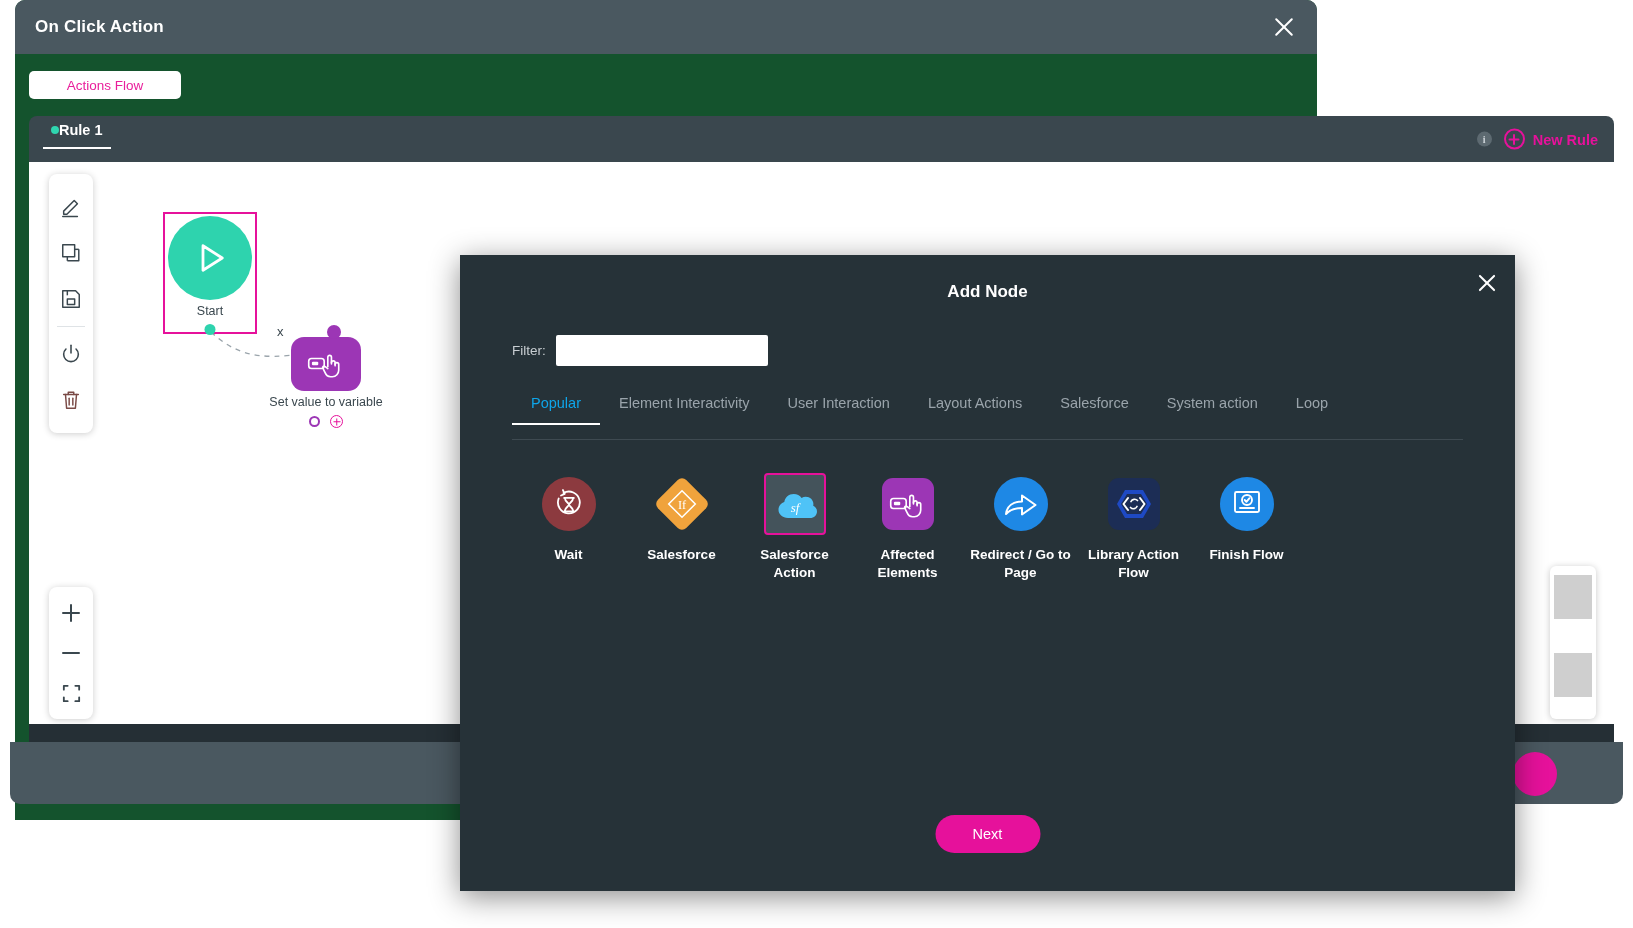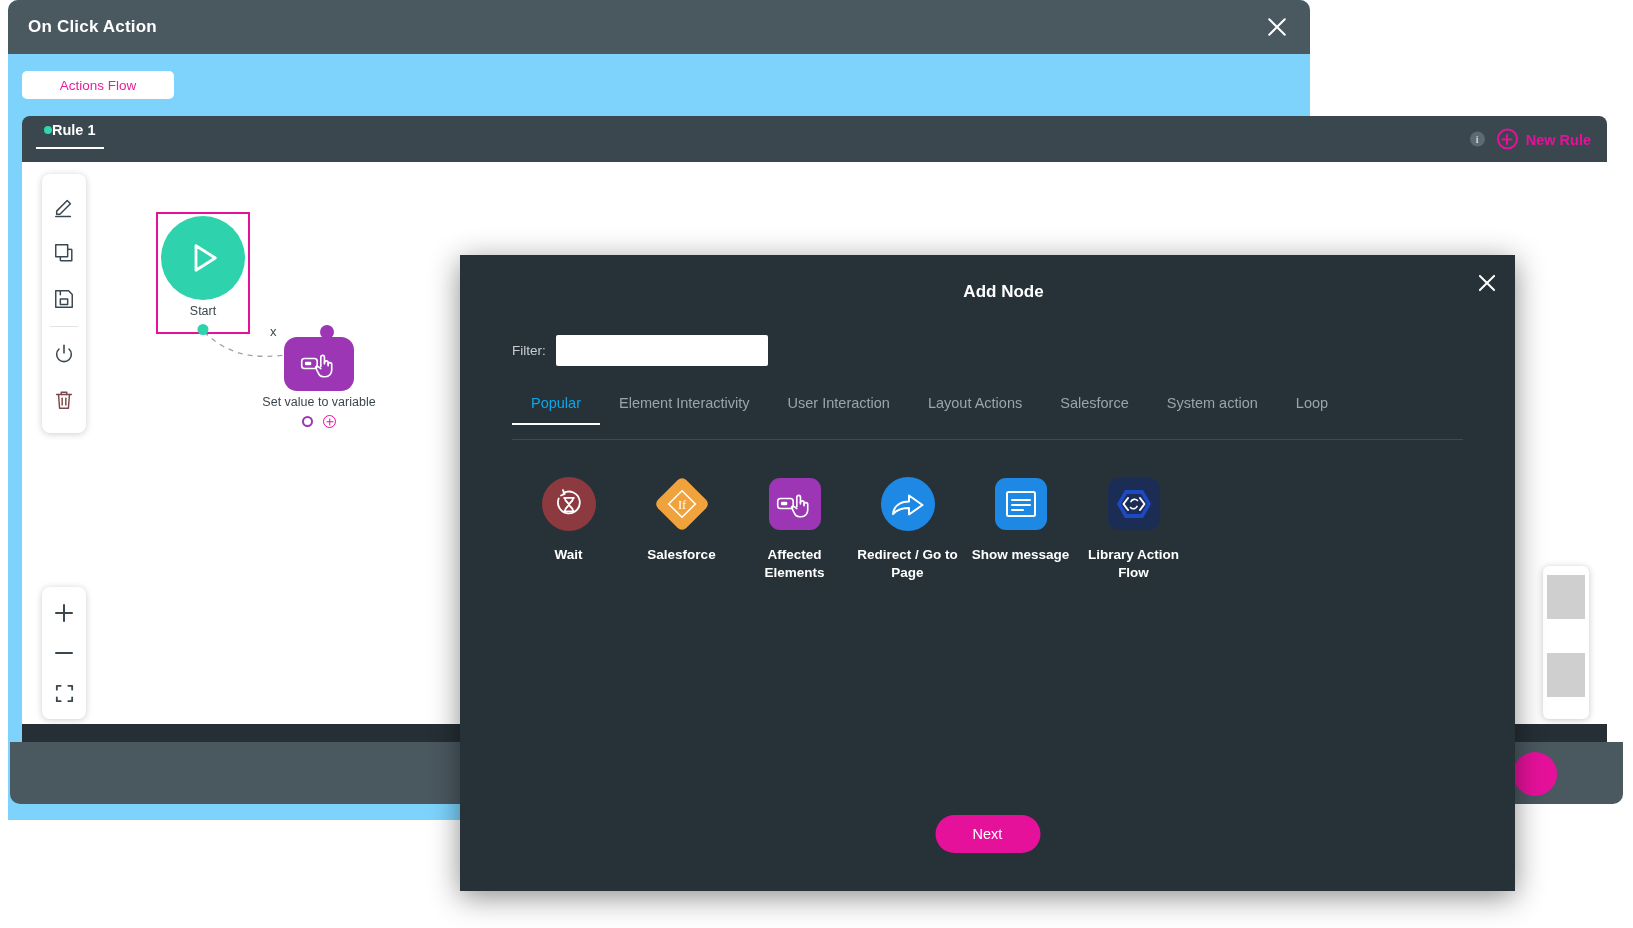--- a/index.html
+++ b/index.html
@@ -6,23 +6,23 @@
   html, body {
     width: 1633px; height: 928px;
     background: #ffffff;
     font-family: "Liberation Sans", sans-serif;
     overflow: hidden;
   }
 
   
   .window {
     position: absolute;
-    left: 8px; top: 0px;
+    left: 15px; top: 0px;
     width: 1302px; height: 820px;
-    background: #7dd3fc;
+    background: #14532d;
     border-radius: 10px 10px 0 0;
   }
   .titlebar {
     position: absolute; left: 0; top: 0;
     width: 100%; height: 54px;
     background: #4a5860;
     border-radius: 10px 10px 0 0;
     display: flex; align-items: center;
   }
   .titlebar-title {
@@ -243,21 +243,21 @@
     background: #263238;
     box-shadow: 0 6px 28px rgba(0,0,0,.45);
   }
   .modal-close {
     position: absolute; right: 16px; top: 16px;
     width: 24px; height: 24px; cursor: pointer;
   }
   .modal-close .xglyph::before,
   .modal-close .xglyph::after { height: 22px; }
   .modal-title {
-    position: absolute; left: 16px; top: 27px;
+    position: absolute; left: 0; top: 27px;
     width: 100%; text-align: center;
     color: #ffffff; font-size: 17px; font-weight: bold;
   }
   .filter-row {
     position: absolute; left: 52px; top: 80px;
     display: flex; align-items: center; gap: 10px;
   }
   .filter-label { color: #c8ced2; font-size: 13.5px; }
   .filter-input {
     width: 212px; height: 31px;
@@ -523,20 +523,31 @@
             <svg width="38" height="38" viewBox="0 0 40 40" fill="none">
               <polygon points="20,6 34,20 20,34 6,20" stroke="#ffffff" stroke-width="1.6" fill="none"></polygon>
               <text x="20" y="25" font-family="Liberation Serif, serif" font-size="13" fill="#ffffff" text-anchor="middle">If</text>
             </svg>
           </div>
         </div>
       </div>
       <div class="nodecard-label">Salesforce</div>
     </div>
 
+    <div class="nodecard selected">
+      <div class="nodecard-iconwrap">
+        <div style="display:flex;align-items:center;justify-content:center;">
+          <svg width="48" height="36" viewBox="0 0 48 36">
+            <path d="M17 32c-5.5 0-9.5-3.6-9.5-8.2 0-3.6 2.4-6.6 5.8-7.7.5-4.6 4.5-8.1 9.4-8.1 3.3 0 6.2 1.6 7.9 4 1.2-.8 2.6-1.2 4.2-1.2 4.2 0 7.6 3.2 7.6 7.2 0 .6-.1 1.2-.2 1.7 2.2 1 3.8 3.1 3.8 5.7 0 3.6-3.1 6.6-6.9 6.6H17z" fill="#4fc3f7"></path>
+            <text x="24" y="26" font-family="Liberation Serif, serif" font-size="13" font-style="italic" fill="#ffffff" text-anchor="middle">sf</text>
+          </svg>
+        </div>
+      </div>
+      <div class="nodecard-label">Salesforce Action</div>
+    </div>
 
     <div class="nodecard">
       <div class="nodecard-iconwrap">
         <div class="icon-rounded" style="background:#9c36b5;">
           <svg width="40" height="32" viewBox="0 0 44 34" fill="none" stroke="#ffffff" stroke-width="1.8" stroke-linejoin="round" stroke-linecap="round">
             <rect x="3" y="11" width="17" height="11" rx="3"></rect>
             <rect x="6.5" y="14.5" width="7" height="4" rx="1.2" fill="#ffffff" stroke="none"></rect>
             <path d="M24 20V9.5a2 2 0 0 1 4 0V17"></path>
             <path d="M28 15.5a2 2 0 0 1 4 0V19"></path>
             <path d="M32 17.5a2 2 0 0 1 4 0v6c0 4-3 7.5-7 7.5h-2c-3 0-5-2-6-4.5l-2.5-5c-.7-1.5 1-3 2.3-1.9L24 22"></path>
@@ -550,46 +561,46 @@
       <div class="nodecard-iconwrap">
         <div class="icon-circle" style="background:#1e88e5;">
           <svg width="38" height="34" viewBox="0 0 38 34" fill="none" stroke="#ffffff" stroke-width="2" stroke-linejoin="round">
             <path d="M4 27c1-8 7-12.5 16-12.5V8.5L33.5 18 20 27.5V21C12.5 21 7.5 23 4 27z"></path>
           </svg>
         </div>
       </div>
       <div class="nodecard-label">Redirect / Go to Page</div>
     </div>
 
-    <div class="nodecard">
-      <div class="nodecard-iconwrap">
-        <div class="icon-rounded" style="background:#1e88e5;">
-          <svg width="34" height="30" viewBox="0 0 34 30" fill="none" stroke="#ffffff" stroke-width="2" stroke-linecap="round">
-            <rect x="3" y="3" width="28" height="24" rx="1.5"></rect>
-            <line x1="8" y1="11" x2="26" y2="11"></line>
-            <line x1="8" y1="16" x2="26" y2="16"></line>
-            <line x1="8" y1="21" x2="19" y2="21"></line>
-          </svg>
-        </div>
-      </div>
-      <div class="nodecard-label">Show message</div>
-    </div>
 
     <div class="nodecard">
       <div class="nodecard-iconwrap">
         <div class="icon-rounded" style="background:#1c2d55;">
           <svg width="40" height="36" viewBox="0 0 40 36" fill="none">
             <polygon points="11,4 29,4 37,18 29,32 11,32 3,18" fill="#1f4fd8" opacity="0.85"></polygon>
             <polygon points="13,8 27,8 33,18 27,28 13,28 7,18" fill="#1c2d55"></polygon>
             <path d="M14 12l-4.5 6 4.5 6" stroke="#ffffff" stroke-width="2" fill="none" stroke-linecap="round" stroke-linejoin="round"></path>
             <path d="M26 12l4.5 6-4.5 6" stroke="#ffffff" stroke-width="2" fill="none" stroke-linecap="round" stroke-linejoin="round"></path>
             <path d="M17 15.5a4 4 0 0 1 6.5-1M23 20.5a4 4 0 0 1-6.5 1" stroke="#ffffff" stroke-width="1.7" fill="none" stroke-linecap="round"></path>
           </svg>
         </div>
       </div>
       <div class="nodecard-label">Library Action Flow</div>
     </div>
 
+    <div class="nodecard">
+      <div class="nodecard-iconwrap">
+        <div class="icon-circle" style="background:#1e88e5;">
+          <svg width="34" height="32" viewBox="0 0 34 32" fill="none" stroke="#ffffff" stroke-width="1.9" stroke-linecap="round" stroke-linejoin="round">
+            <rect x="5" y="4" width="24" height="20" rx="1.5"></rect>
+            <circle cx="17" cy="12" r="5"></circle>
+            <polyline points="14.7,12 16.4,13.8 19.5,10.2"></polyline>
+            <line x1="10" y1="20" x2="24" y2="20"></line>
+          </svg>
+        </div>
+      </div>
+      <div class="nodecard-label">Finish Flow</div>
+    </div>
 
   </div>
 
   <button class="next-btn">Next</button>
 </div>
 
 </body></html>

